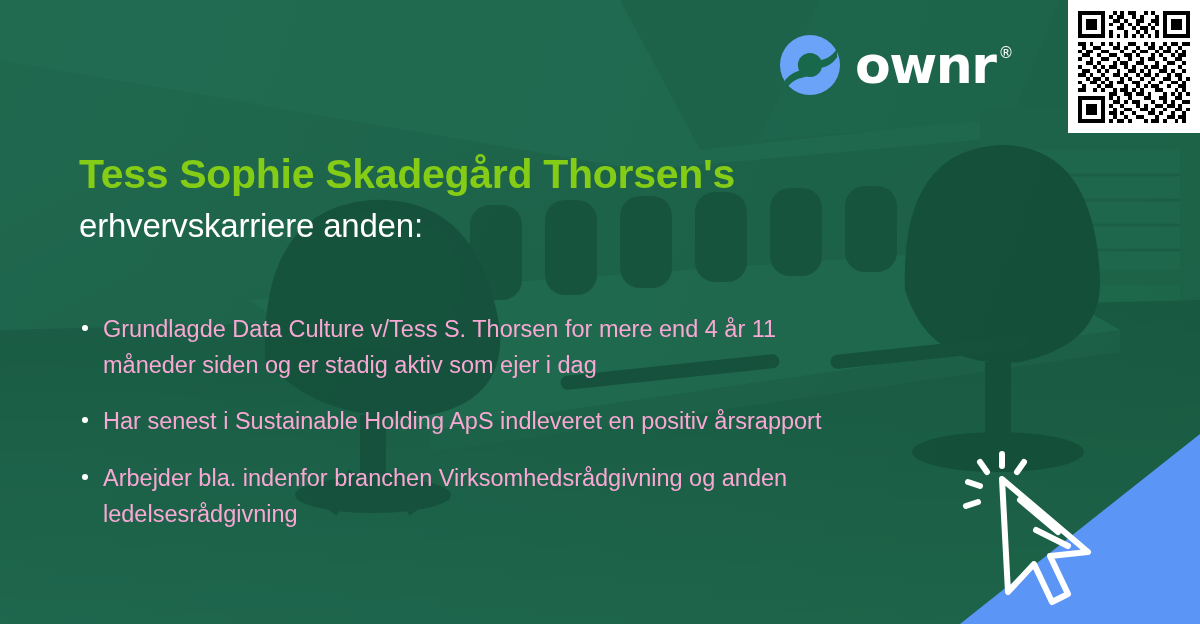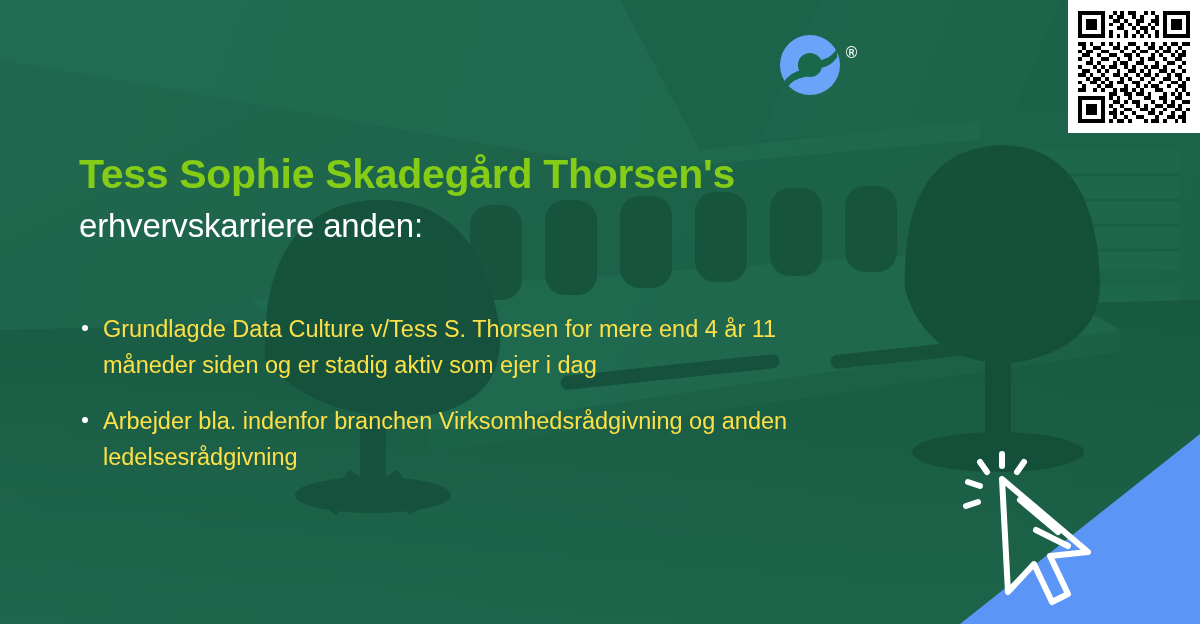--- a/index.html
+++ b/index.html
@@ -111,21 +111,21 @@
     position: absolute;
     left: 79px;
     top: 312px;
     width: 790px;
     list-style: none;
     margin: 0;
     padding: 0;
   }
   .bullet {
     position: relative;
-    color: #fde047;
+    color: #f9a8d4;
     font-size: 23.5px;
     line-height: 1.52;
     padding-left: 24px;
     margin-bottom: 21px;
   }
   .bullet:last-child { margin-bottom: 0; }
   .bullet .dot {
     position: absolute;
     left: 3px;
     top: 13px;
@@ -219,20 +219,21 @@
 
   <div class="overlay"></div>
   <div class="overlay2"></div>
 
   <div class="logo">
     <svg class="logo-mark" viewBox="0 0 64 64" aria-hidden="true">
       <circle cx="32" cy="32" r="31" fill="#6ba3f8"></circle>
       <circle cx="32" cy="32" r="12.5" fill="#18684c"></circle>
       <path d="M6 48 C18 34 26 40 34 32 C42 24 50 30 60 15 L60 24 C50 38 42 32 34 40 C26 48 18 42 8 56 Z" fill="#18684c"></path>
     </svg>
+    <span class="logo-word">ownr</span>
     <span class="logo-reg">®</span>
   </div>
 
   <div class="qr-panel">
     <svg width="112" height="112" viewBox="0 0 29 29" shape-rendering="crispEdges" aria-hidden="true">
       <rect width="29" height="29" fill="#ffffff"></rect>
       <g fill="#000000">
 
         <path d="M0 0h7v7H0z"></path>
           <path d="M1 1h5v5H1z" fill="#fff"></path>
@@ -283,20 +284,24 @@
     <div class="subhead">erhvervskarriere anden:</div>
   </div>
 
   <ul class="bullets">
     <li class="bullet">
       <span class="dot"></span>
       <span>Grundlagde Data Culture v/Tess S. Thorsen for mere end 4 år 11 måneder siden og er stadig aktiv som ejer i dag</span>
     </li>
     <li class="bullet">
       <span class="dot"></span>
+      <span>Har senest i Sustainable Holding ApS indleveret en positiv årsrapport</span>
+    </li>
+    <li class="bullet">
+      <span class="dot"></span>
       <span>Arbejder bla. indenfor branchen Virksomhedsrådgivning og anden ledelsesrådgivning</span>
     </li>
   </ul>
 
   <div class="corner">
     <svg width="260" height="190" viewBox="0 0 260 190" aria-hidden="true">
       <polygon points="20,190 260,0 260,190" fill="#5b96f7"></polygon>
       <g fill="none" stroke="#ffffff" stroke-width="6" stroke-linecap="round" stroke-linejoin="round">
         <path d="M62 45 L148 118 L110 122 L128 160 L112 168 L94 130 L68 158 Z"></path>
         <line x1="80" y1="66" x2="118" y2="98"></line>

